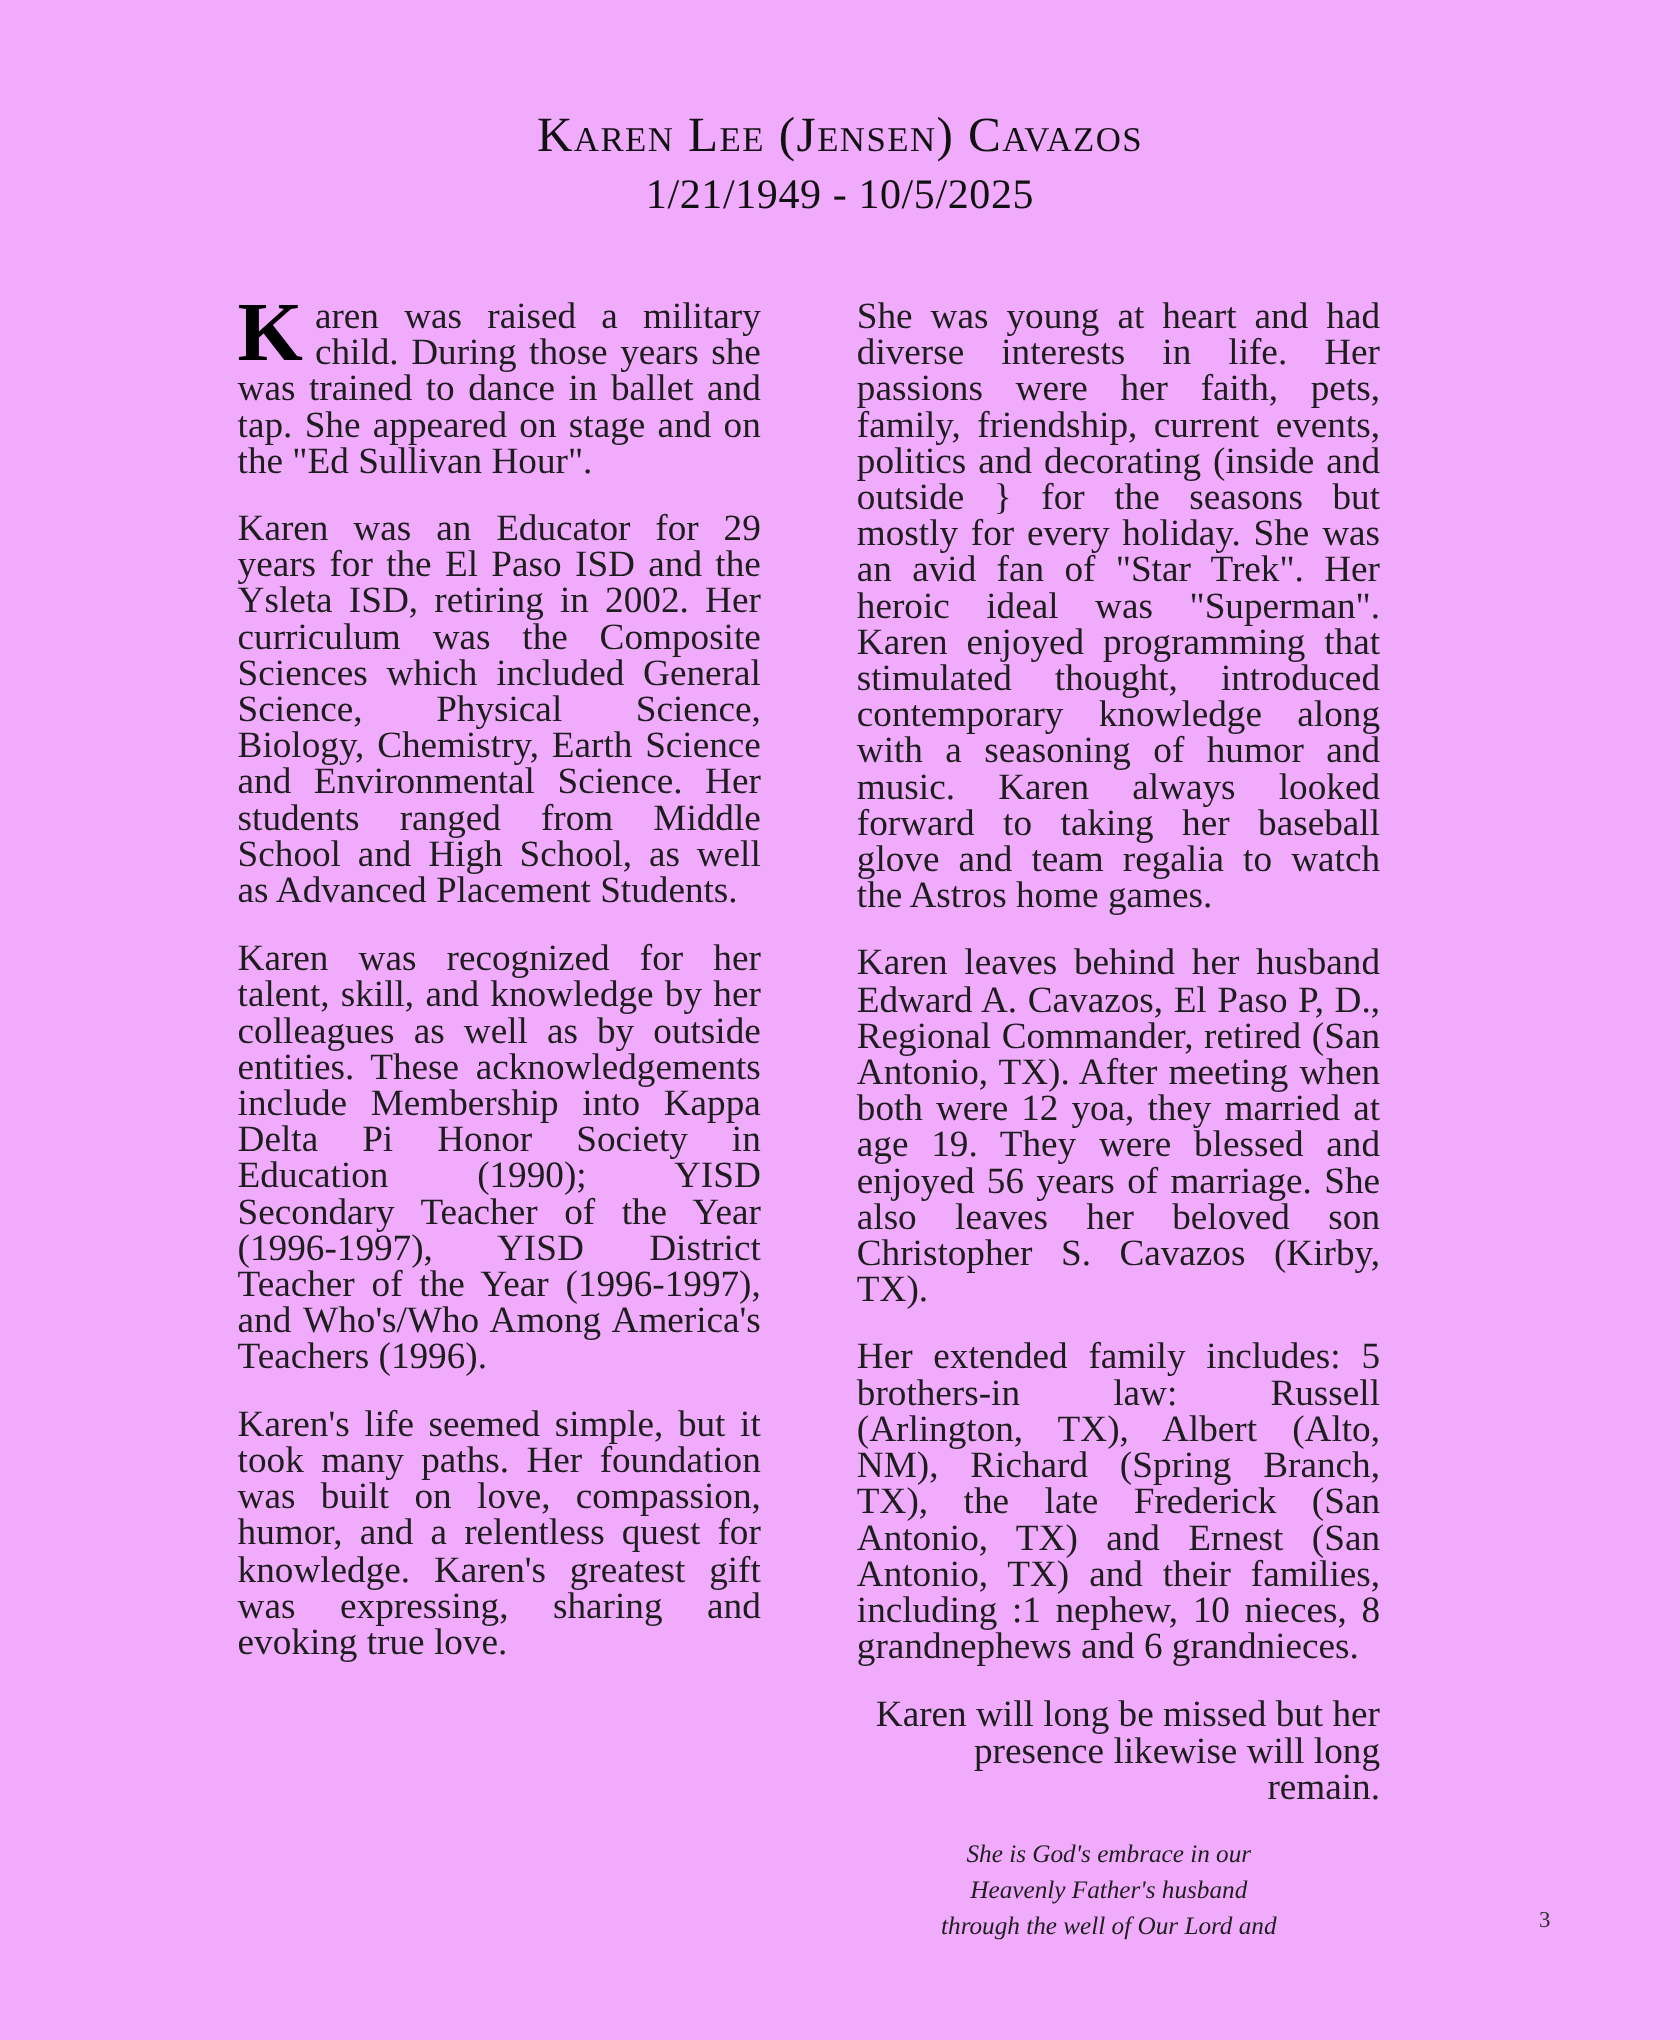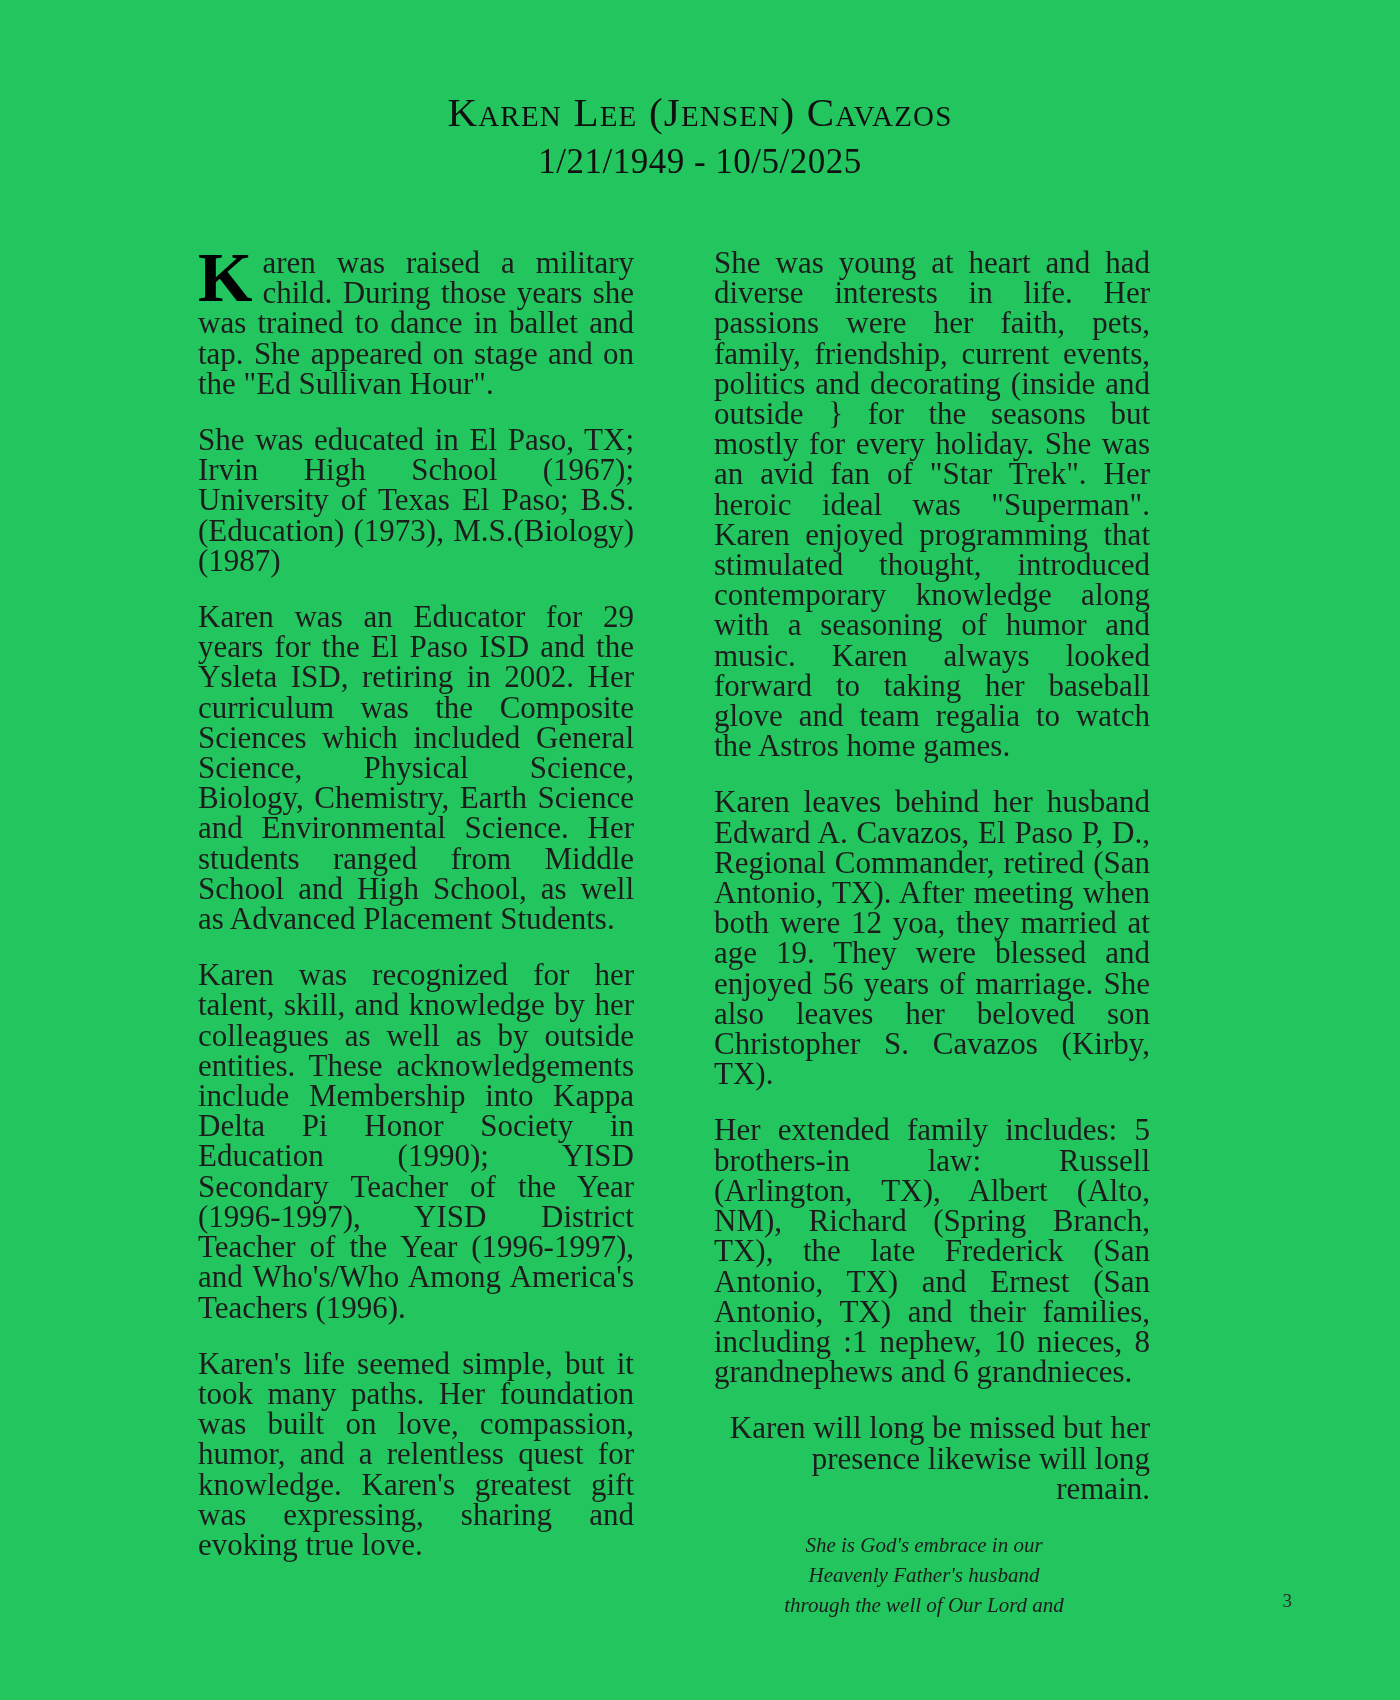--- a/index.html
+++ b/index.html
@@ -5,21 +5,21 @@
 <style>
   html, body {
     margin: 0;
     padding: 0;
     background: #ffffff;
   }
   .page {
     position: relative;
     width: 1400px;
     height: 1700px;
-    background: #22c55e;
+    background: #f0abfc;
     margin: 0 auto;
     overflow: hidden;
     color: #1a1a1a;
     font-family: "Liberation Serif", "DejaVu Serif", serif;
   }
 
   
   .doc-header {
     position: absolute;
     top: 88px;
@@ -118,21 +118,20 @@
 
   <div class="doc-header">
     <h1 class="deceased-name">Karen Lee (Jensen) Cavazos</h1>
     <div class="life-dates">1/21/1949 - 10/5/2025</div>
   </div>
 
   <div class="columns">
 
     <div class="col">
       <p class="dropcap-para">Karen was raised a military child. During those years she was trained to dance in ballet and tap. She appeared on stage and on the "Ed Sullivan Hour".</p>
-      <p>She was educated in El Paso, TX; Irvin High School (1967); University of Texas El Paso; B.S. (Education) (1973), M.S.(Biology) (1987)</p>
       <p>Karen was an Educator for 29 years for the El Paso ISD and the Ysleta ISD, retiring in 2002. Her curriculum was the Composite Sciences which included General Science, Physical Science, Biology, Chemistry, Earth Science and Environmental Science. Her students ranged from Middle School and High School, as well as Advanced Placement Students.</p>
       <p>Karen was recognized for her talent, skill, and knowledge by her colleagues as well as by outside entities. These acknowledgements include Membership into Kappa Delta Pi Honor Society in Education (1990); YISD Secondary Teacher of the Year (1996-1997), YISD District Teacher of the Year (1996-1997), and Who's/Who Among America's Teachers (1996).</p>
       <p>Karen's life seemed simple, but it took many paths. Her foundation was built on love, compassion, humor, and a relentless quest for knowledge. Karen's greatest gift was expressing, sharing and evoking true love.</p>
     </div>
 
     <div class="col">
       <p>She was young at heart and had diverse interests in life. Her passions were her faith, pets, family, friendship, current events, politics and decorating (inside and outside } for the seasons but mostly for every holiday. She was an avid fan of "Star Trek". Her heroic ideal was "Superman". Karen enjoyed programming that stimulated thought, introduced contemporary knowledge along with a seasoning of humor and music. Karen always looked forward to taking her baseball glove and team regalia to watch the Astros home games.</p>
       <p>Karen leaves behind her husband Edward A. Cavazos, El Paso P, D., Regional Commander, retired (San Antonio, TX). After meeting when both were 12 yoa, they married at age 19. They were blessed and enjoyed 56 years of marriage. She also leaves her beloved son Christopher S. Cavazos (Kirby, TX).</p>
       <p>Her extended family includes: 5 brothers-in law: Russell (Arlington, TX), Albert (Alto, NM), Richard (Spring Branch, TX), the late Frederick (San Antonio, TX) and Ernest (San Antonio, TX) and their families, including :1 nephew, 10 nieces, 8 grandnephews and 6 grandnieces.</p>
       <p class="no-justify">Karen will long be missed but her presence likewise will long remain.</p>

